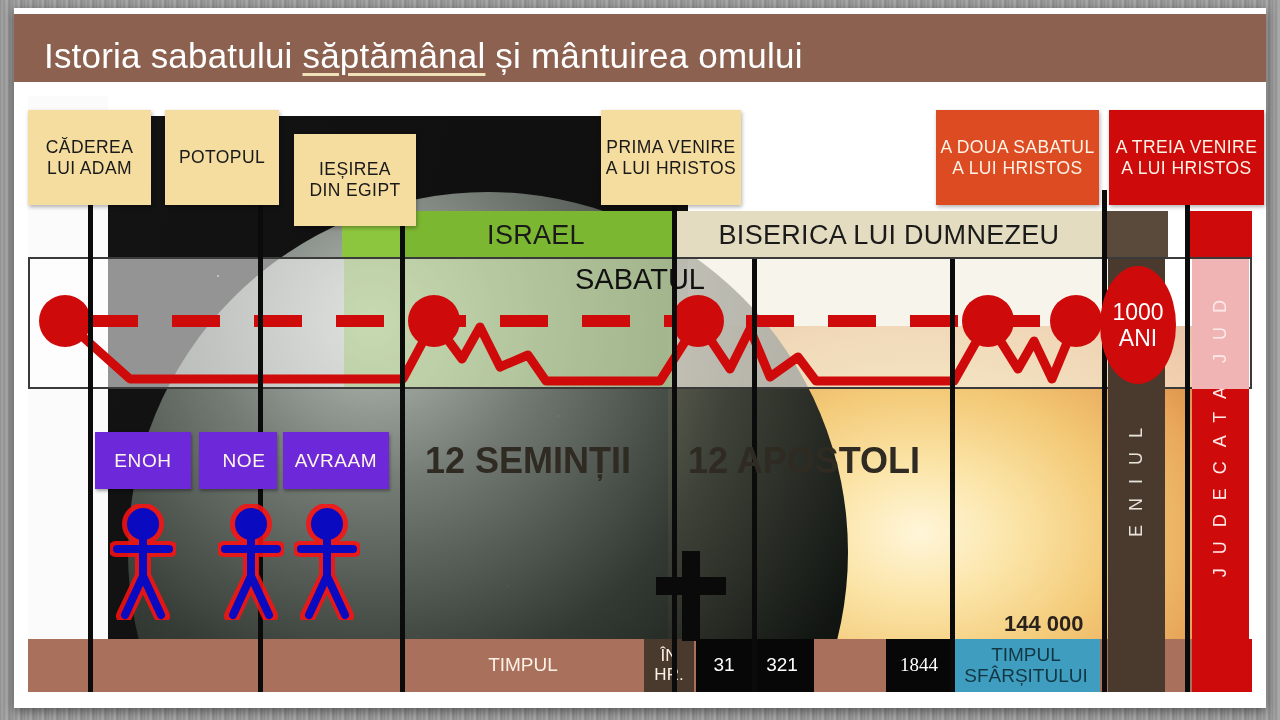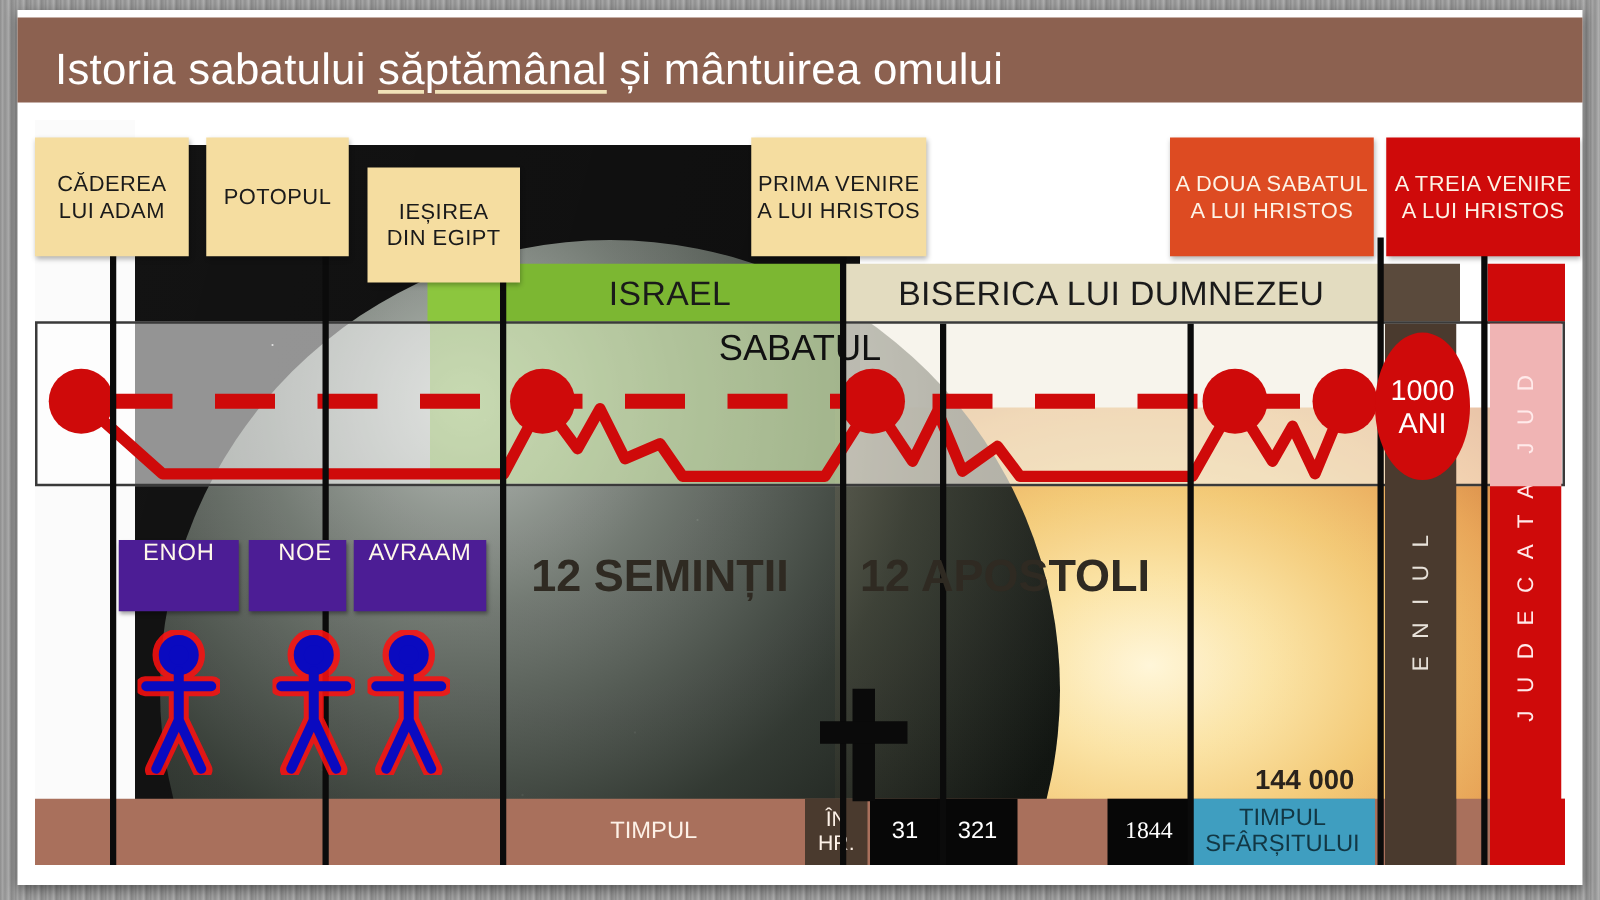--- a/index.html
+++ b/index.html
@@ -100,22 +100,22 @@
     justify-content:center; text-align:center; line-height:1.18;
     font-size:17.5px; letter-spacing:.4px; z-index:9;
     box-shadow: 1px 2px 4px rgba(0,0,0,.3);
   }
   .evbox.cream { background:#f5dda0; color:#1a1a1a; }
   .evbox.orange{ background:#dd4b22; color:#fdf3e6; }
   .evbox.red   { background:#cf0a0a; color:#fdf3e6; }
 
   
   .nametag {
-    position:absolute; background:#4c1d95; color:#fff8ea;
-    display:flex; justify-content:center;
+    position:absolute; background:#6d28d9; color:#fff8ea;
+    display:flex; align-items:center; justify-content:center;
     font-size:19px; letter-spacing:.6px; z-index:8;
     box-shadow:1px 2px 3px rgba(0,0,0,.35);
   }
 
   
   .biglabel { position:absolute; font-size:36px; font-weight:bold; color:#2f2a22; z-index:8; white-space:nowrap; }
 
   
   .stick { position:absolute; width:66px; height:116px; z-index:8; }
 

